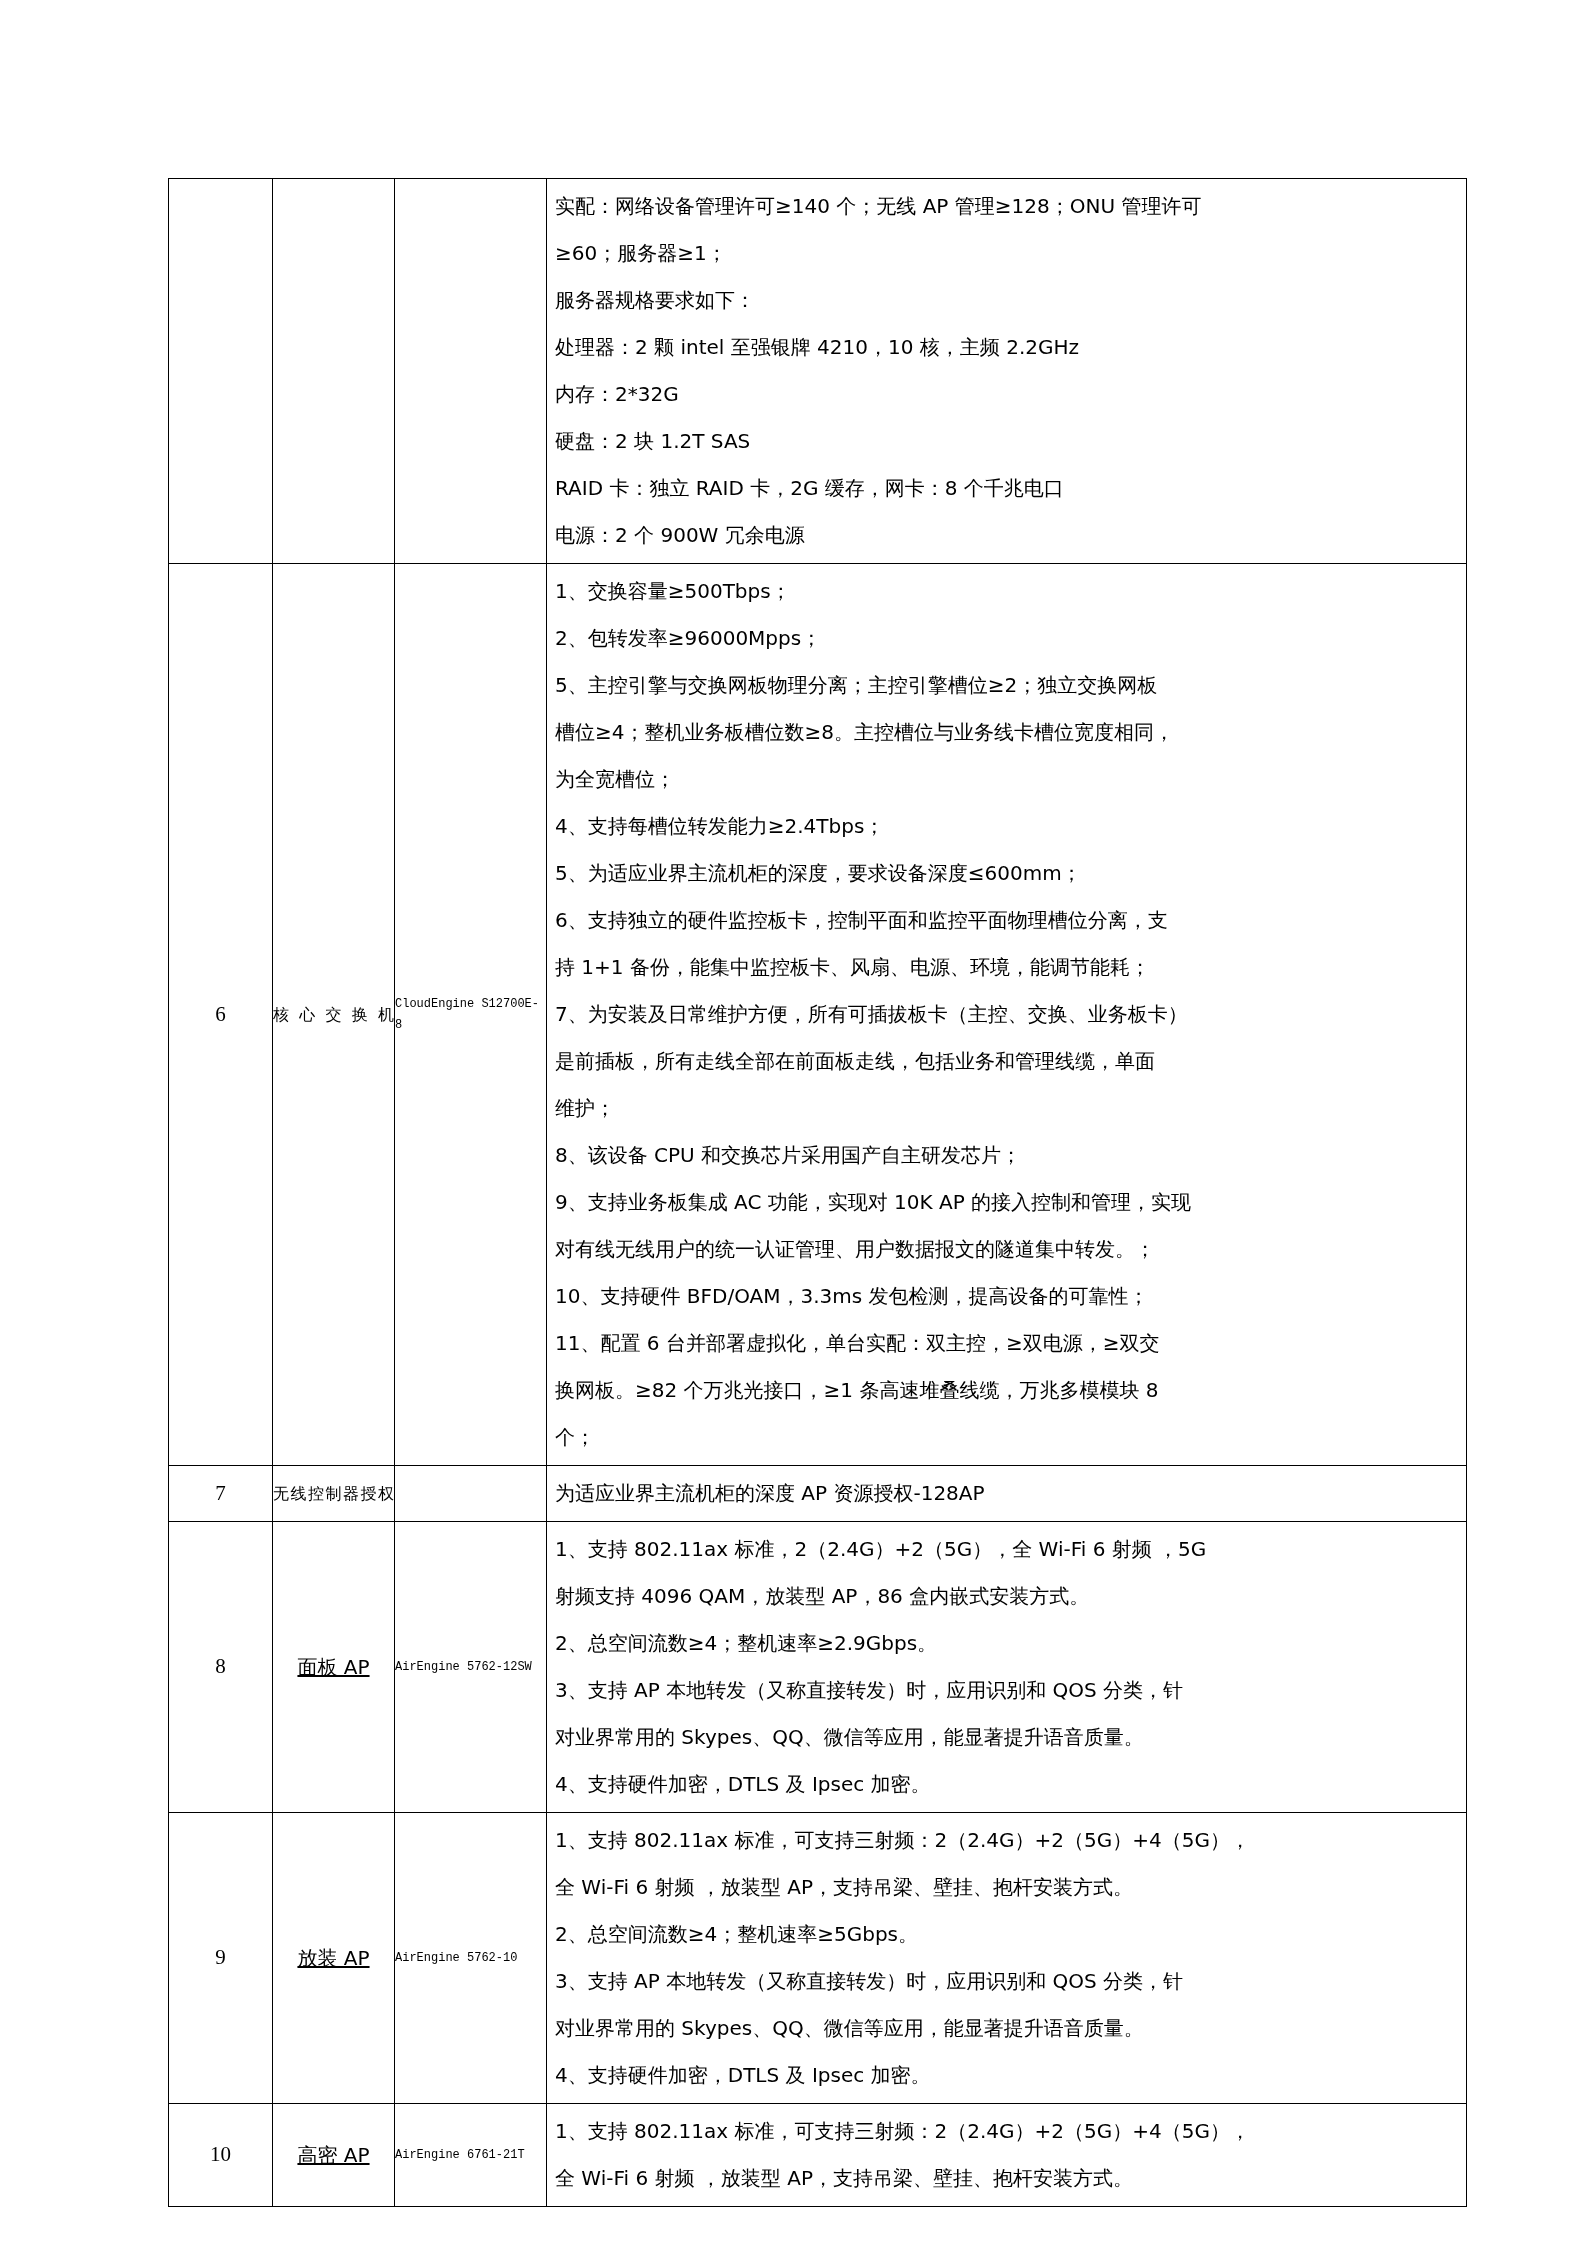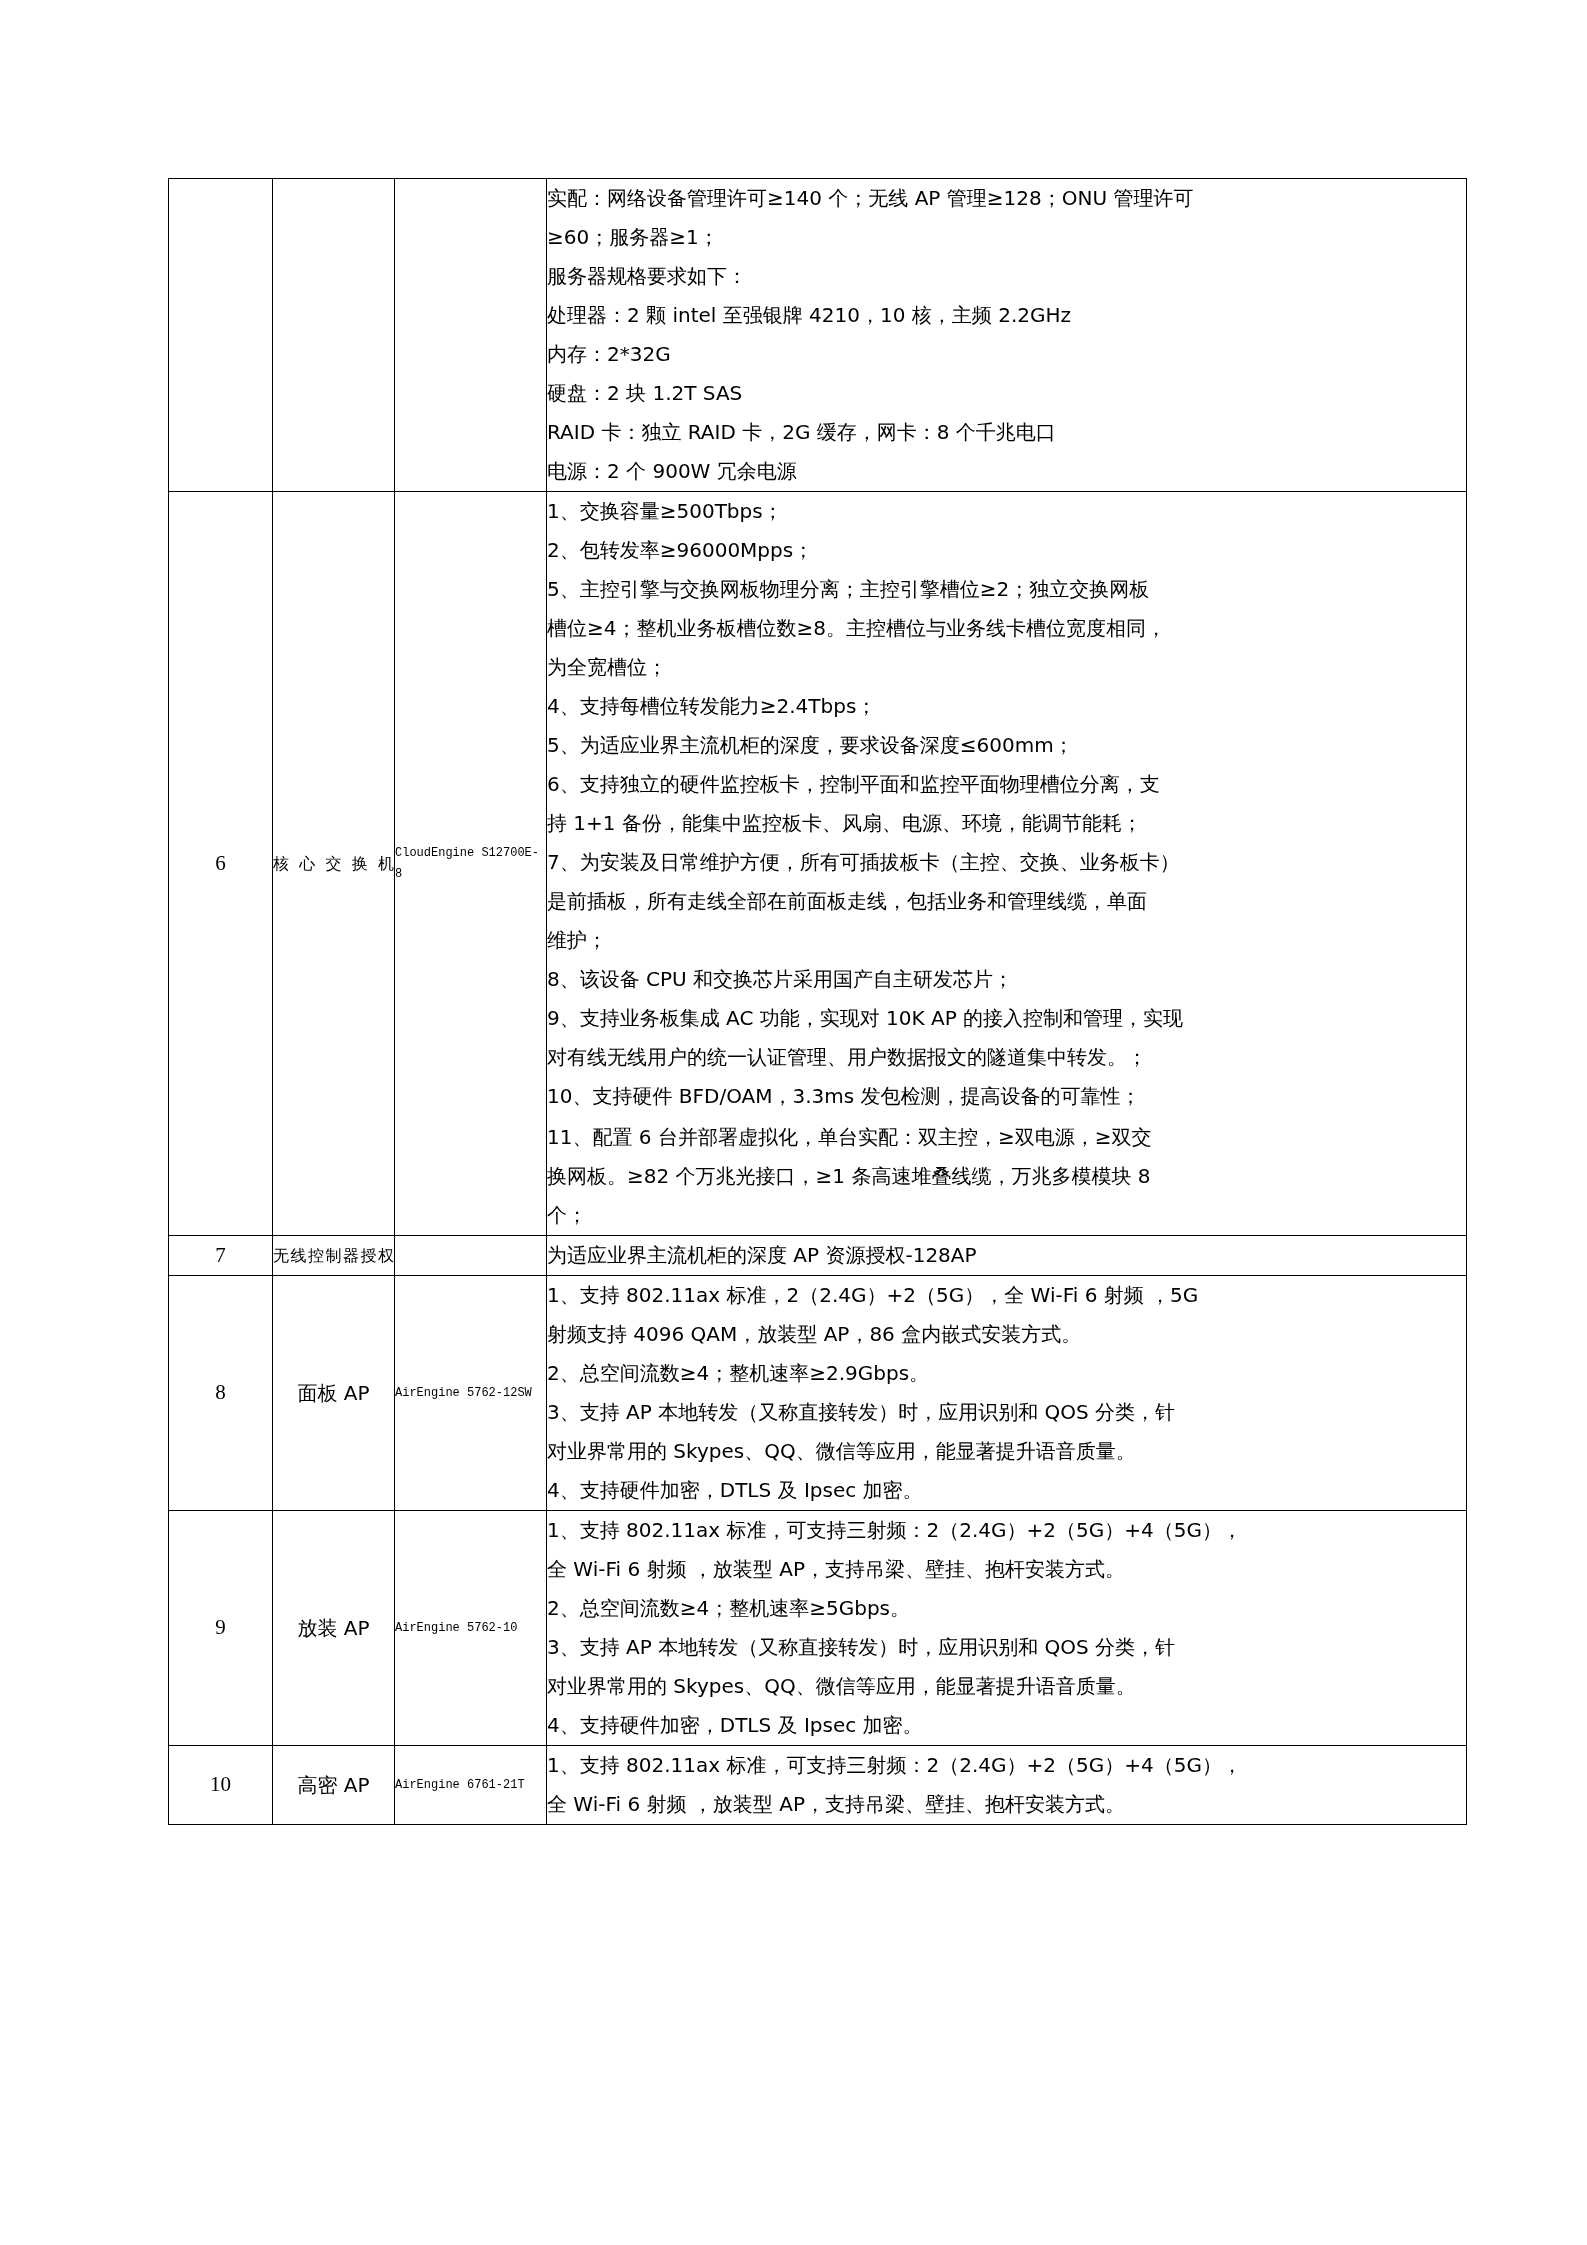--- a/index.html
+++ b/index.html
@@ -49,37 +49,38 @@
     line-height: 1.85;
     padding: 8px 14px;
   }
   .cell-name-c {
     text-align: center;
     text-align-last: center;
     font-family: "DejaVu Sans", sans-serif;
     font-size: 20px;
     line-height: 1.85;
     padding: 8px 14px;
+    text-decoration: underline;
   }
   .cell-model {
     font-family: "Liberation Mono", monospace;
     font-size: 12px;
     line-height: 1.75;
     padding: 8px 10px 8px 12px;
     text-align: left;
   }
   .cell-desc {
     font-family: "DejaVu Sans", sans-serif;
     font-size: 20px;
     line-height: 1.95;
     padding: 12px 14px 12px 16px;
     text-align: left;
   }
   .cell-desc p {
-    margin: 0;
+    margin: 8px;
   }
   .cell-desc p.gap {
     margin-top: 2px;
   }
 </style>
 </head>
 <body>
 
 <div class="page">
   <table class="spec">

